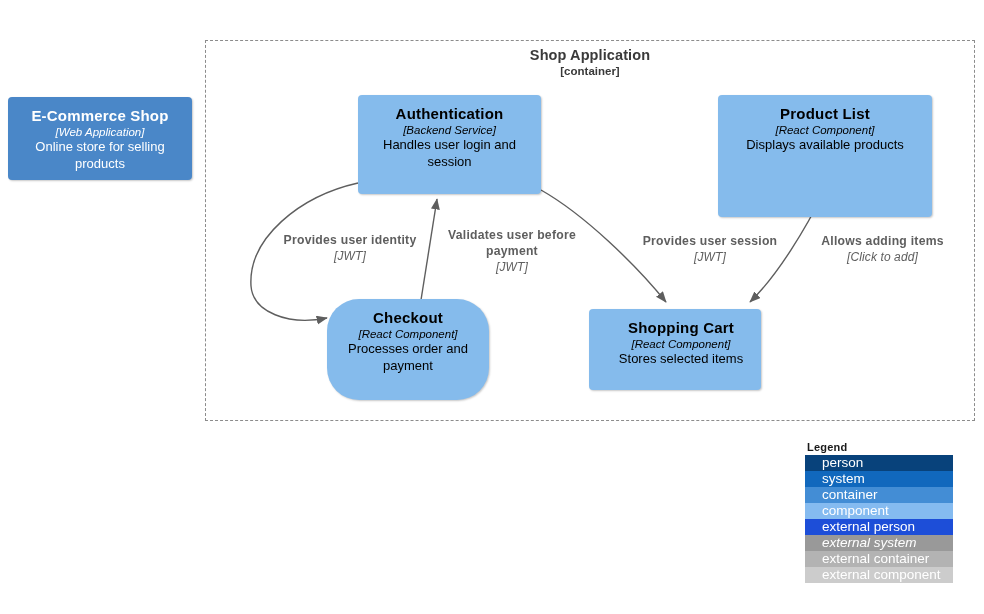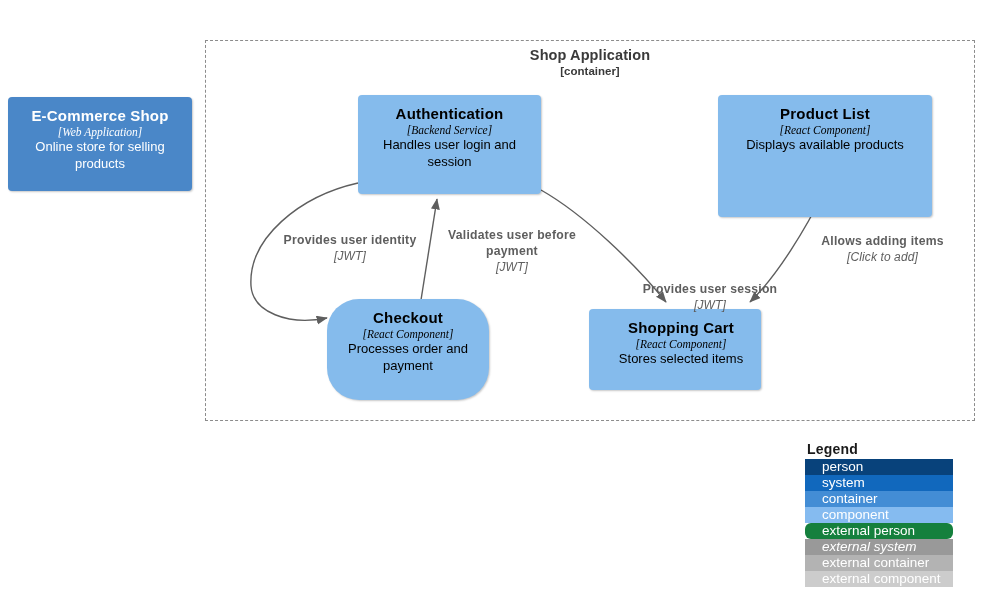--- a/index.html
+++ b/index.html
@@ -77,21 +77,20 @@
     line-height: 1.2;
     letter-spacing: 0.2px;
     white-space: nowrap;
   }
   .node .n-type {
     font-size: 11.5px;
     font-style: italic;
     line-height: 1.25;
     margin-top: 0px;
     white-space: nowrap;
-    font-family: Liberation Serif, serif;
   }
   .node .n-desc {
     font-size: 13px;
     line-height: 1.25;
     margin-top: 0;
     padding: 0 4px;
   }
 
   .node.level-system {
     background: #4A87C8;
@@ -123,21 +122,21 @@
     letter-spacing: 0.1px;
   }
 
   
   #legend {
     position: absolute;
     left: 805px;
     top: 441px;
   }
   #legend .legend-title {
-    font-size: 14px;
+    font-size: 11px;
     font-weight: bold;
     color: #1a1a1a;
     margin: 0 0 2px 2px;
     letter-spacing: 0.2px;
   }
   .legend-row {
     width: 148px;
     height: 16px;
     line-height: 16px;
     font-size: 13.5px;
@@ -167,21 +166,21 @@
 
     <path d="M 825,190 C 806,228 778,275 750,302" fill="none" stroke="#5e5e5e" stroke-width="1.4" marker-end="url(#arrowhead)"></path>
   </svg>
 
   <div class="boundary" style="left:205px; top:40px; width:770px; height:381px;"></div>
   <div class="boundary-title" style="left:205px; top:46px; width:770px;">
     <span class="bt-name">Shop Application</span>
     <span class="bt-type">[container]</span>
   </div>
 
-  <div class="node level-system" style="left:8px; top:97px; width:184px; height:94px;">
+  <div class="node level-system" style="left:8px; top:97px; width:184px; height:83px;">
     <span class="n-name">E-Commerce Shop</span>
     <span class="n-type">[Web  Application]</span>
     <span class="n-desc">Online store for selling products</span>
   </div>
 
   <div class="node level-component" style="left:358px; top:95px; width:183px; height:99px;">
     <span class="n-name">Authentication</span>
     <span class="n-type">[Backend Service]</span>
     <span class="n-desc">Handles user login and session</span>
   </div>
@@ -207,21 +206,21 @@
   <div class="edge-label" style="left:255px; top:233px; width:190px;">
     <span class="el-text">Provides  user  identity</span>
     <span class="el-tech">[JWT]</span>
   </div>
 
   <div class="edge-label" style="left:438px; top:228px; width:148px;">
     <span class="el-text">Validates  user  before payment</span>
     <span class="el-tech">[JWT]</span>
   </div>
 
-  <div class="edge-label" style="left:625px; top:234px; width:170px;margin-top:48px;">
+  <div class="edge-label" style="left:625px; top:234px; width:170px;">
     <span class="el-text">Provides  user session</span>
     <span class="el-tech">[JWT]</span>
   </div>
 
   <div class="edge-label" style="left:800px; top:234px; width:165px;">
     <span class="el-text">Allows  adding  items</span>
     <span class="el-tech">[Click to add]</span>
   </div>
 
   <div id="legend">
@@ -232,21 +231,21 @@
       </div>
       <div class="legend-row" style="background:#1168BD; color:#FFFFFF;">
         <span>system</span>
       </div>
       <div class="legend-row" style="background:#438DD5; color:#FFFFFF;">
         <span>container</span>
       </div>
       <div class="legend-row" style="background:#85BBF0; color:#FFFFFF;">
         <span>component</span>
       </div>
-      <div class="legend-row" style="background:#15803d; color:#FFFFFF;border-radius:6px;">
+      <div class="legend-row" style="background:#1d4ed8; color:#FFFFFF;">
         <span>external person</span>
       </div>
       <div class="legend-row" style="background:#999999; color:#FFFFFF;font-style:italic;">
         <span>external system</span>
       </div>
       <div class="legend-row" style="background:#B3B3B3; color:#FFFFFF;">
         <span>external container</span>
       </div>
       <div class="legend-row" style="background:#CCCCCC; color:#FFFFFF;">
         <span>external component</span>

